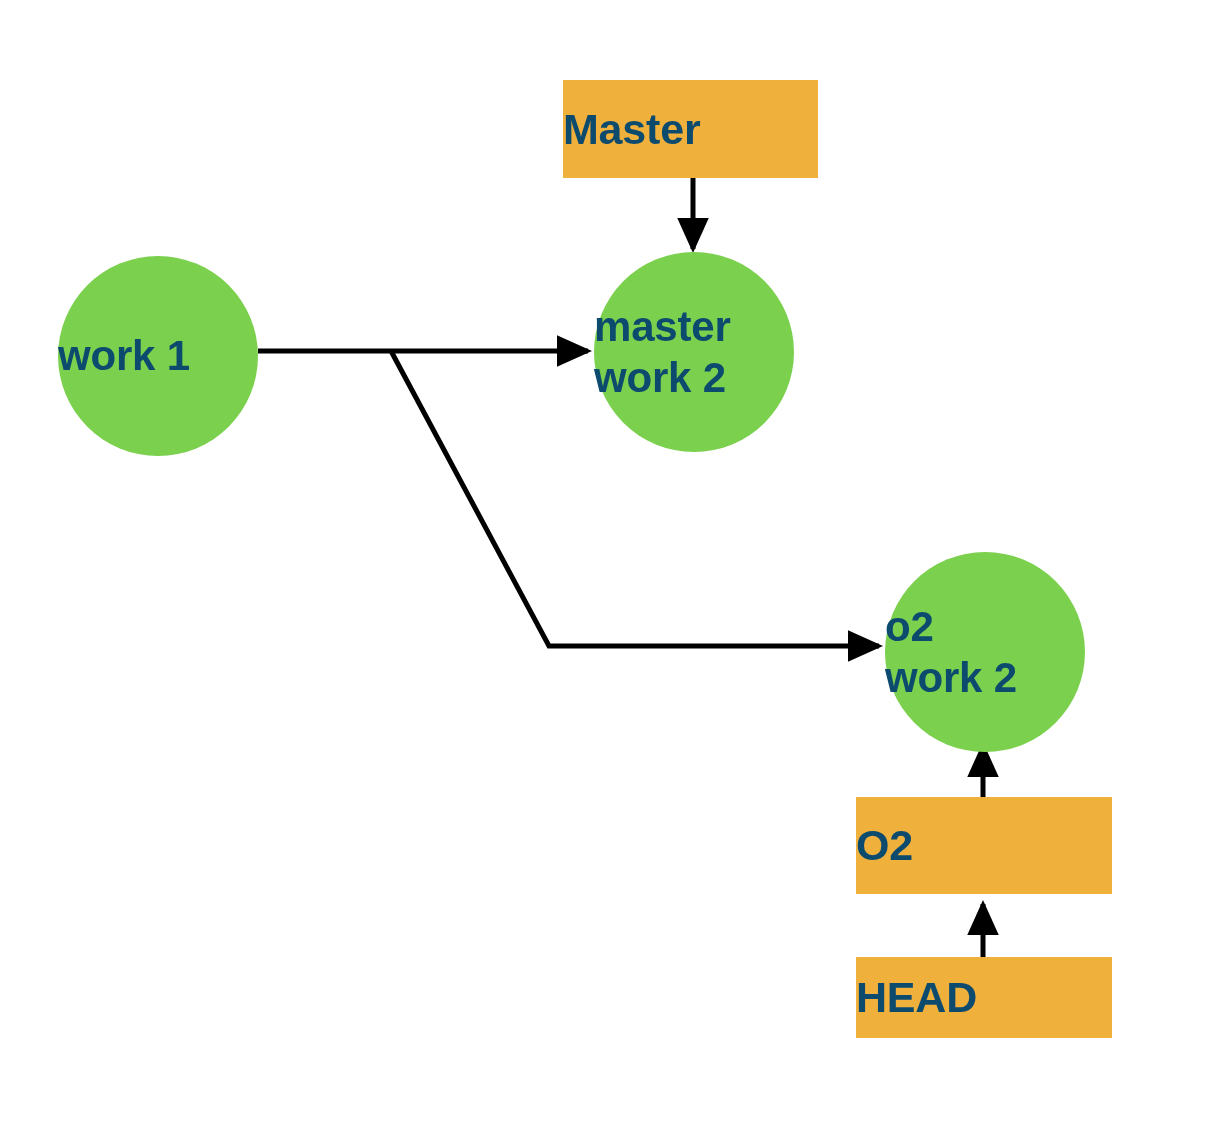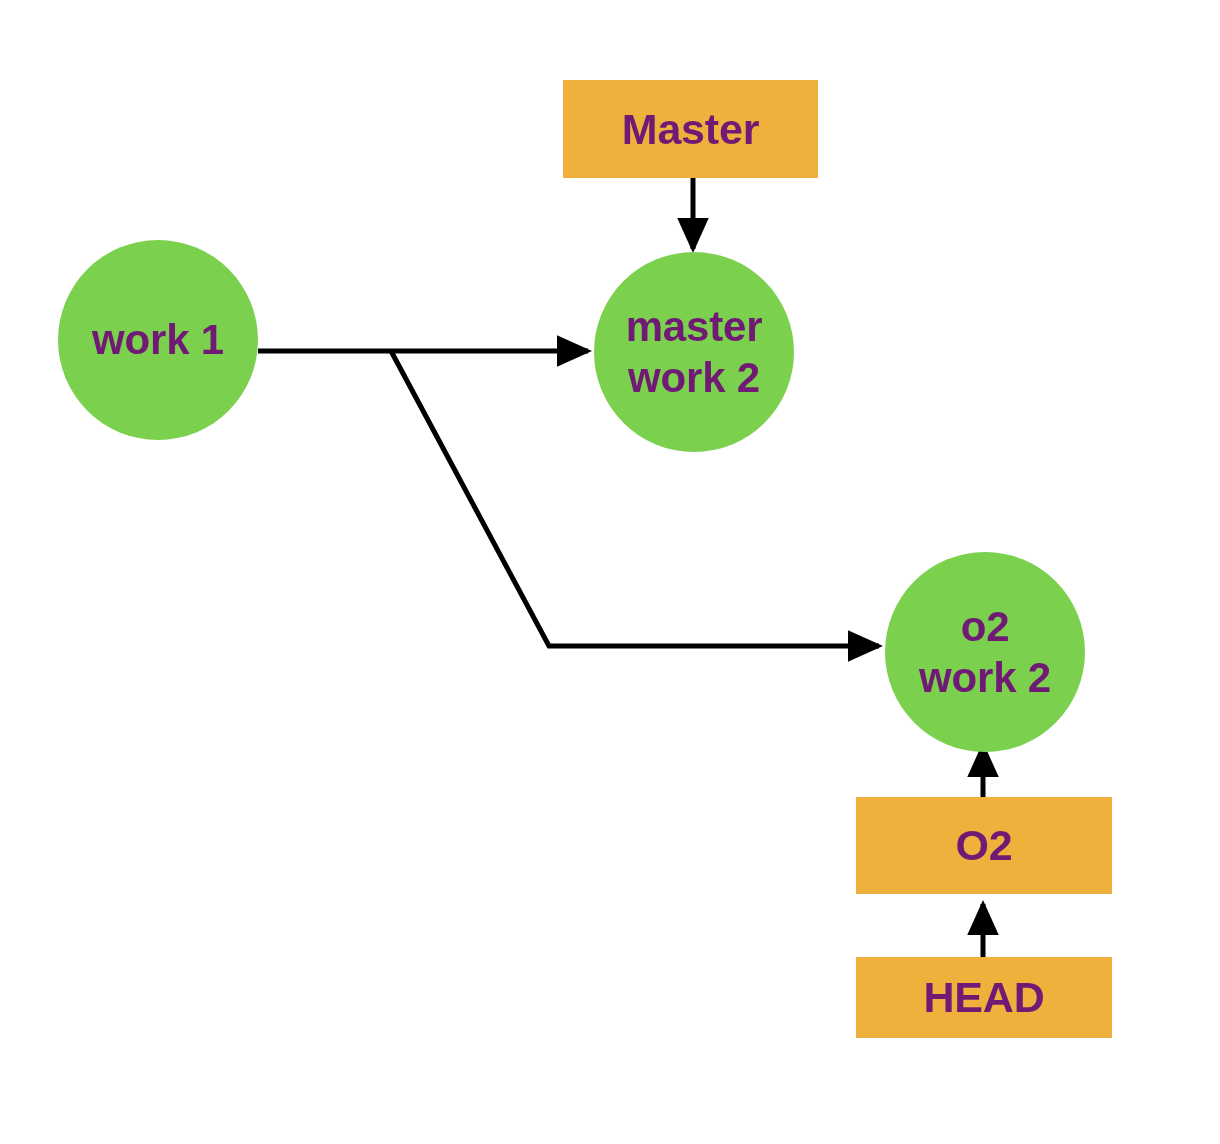--- a/index.html
+++ b/index.html
@@ -26,22 +26,22 @@
     top: 0;
     width: 1220px;
     height: 1144px;
     pointer-events: none;
   }
   .node {
     position: absolute;
     display: flex;
     align-items: center;
     justify-content: center;
-    text-align: center;
-    color: #701a75;
+    text-align: left;
+    color: #0c4a6e;
     font-weight: bold;
     line-height: 1.22;
     letter-spacing: -0.2px;
   }
   .node.commit {
     border-radius: 50%;
     background: #7BD14E;
     font-size: 42px;
   }
   .node.ref {
@@ -74,21 +74,21 @@
 
     <line x1="983" y1="797" x2="983" y2="746" stroke="#000000" stroke-width="5" marker-end="url(#arrowhead)"></line>
 
     <line x1="983" y1="957" x2="983" y2="904" stroke="#000000" stroke-width="5" marker-end="url(#arrowhead)"></line>
   </svg>
 
   <div class="node ref" style="left:563px; top:80px; width:255px; height:98px;">
     <span class="node-label">Master</span>
   </div>
 
-  <div class="node commit" style="left:58px; top:240px; width:200px; height:200px;">
+  <div class="node commit" style="left:58px; top:256px; width:200px; height:200px;">
     <span class="node-label">work 1</span>
   </div>
 
   <div class="node commit" style="left:594px; top:252px; width:200px; height:200px;">
     <span class="node-label">master
 work 2</span>
   </div>
 
   <div class="node commit" style="left:885px; top:552px; width:200px; height:200px;">
     <span class="node-label">o2

